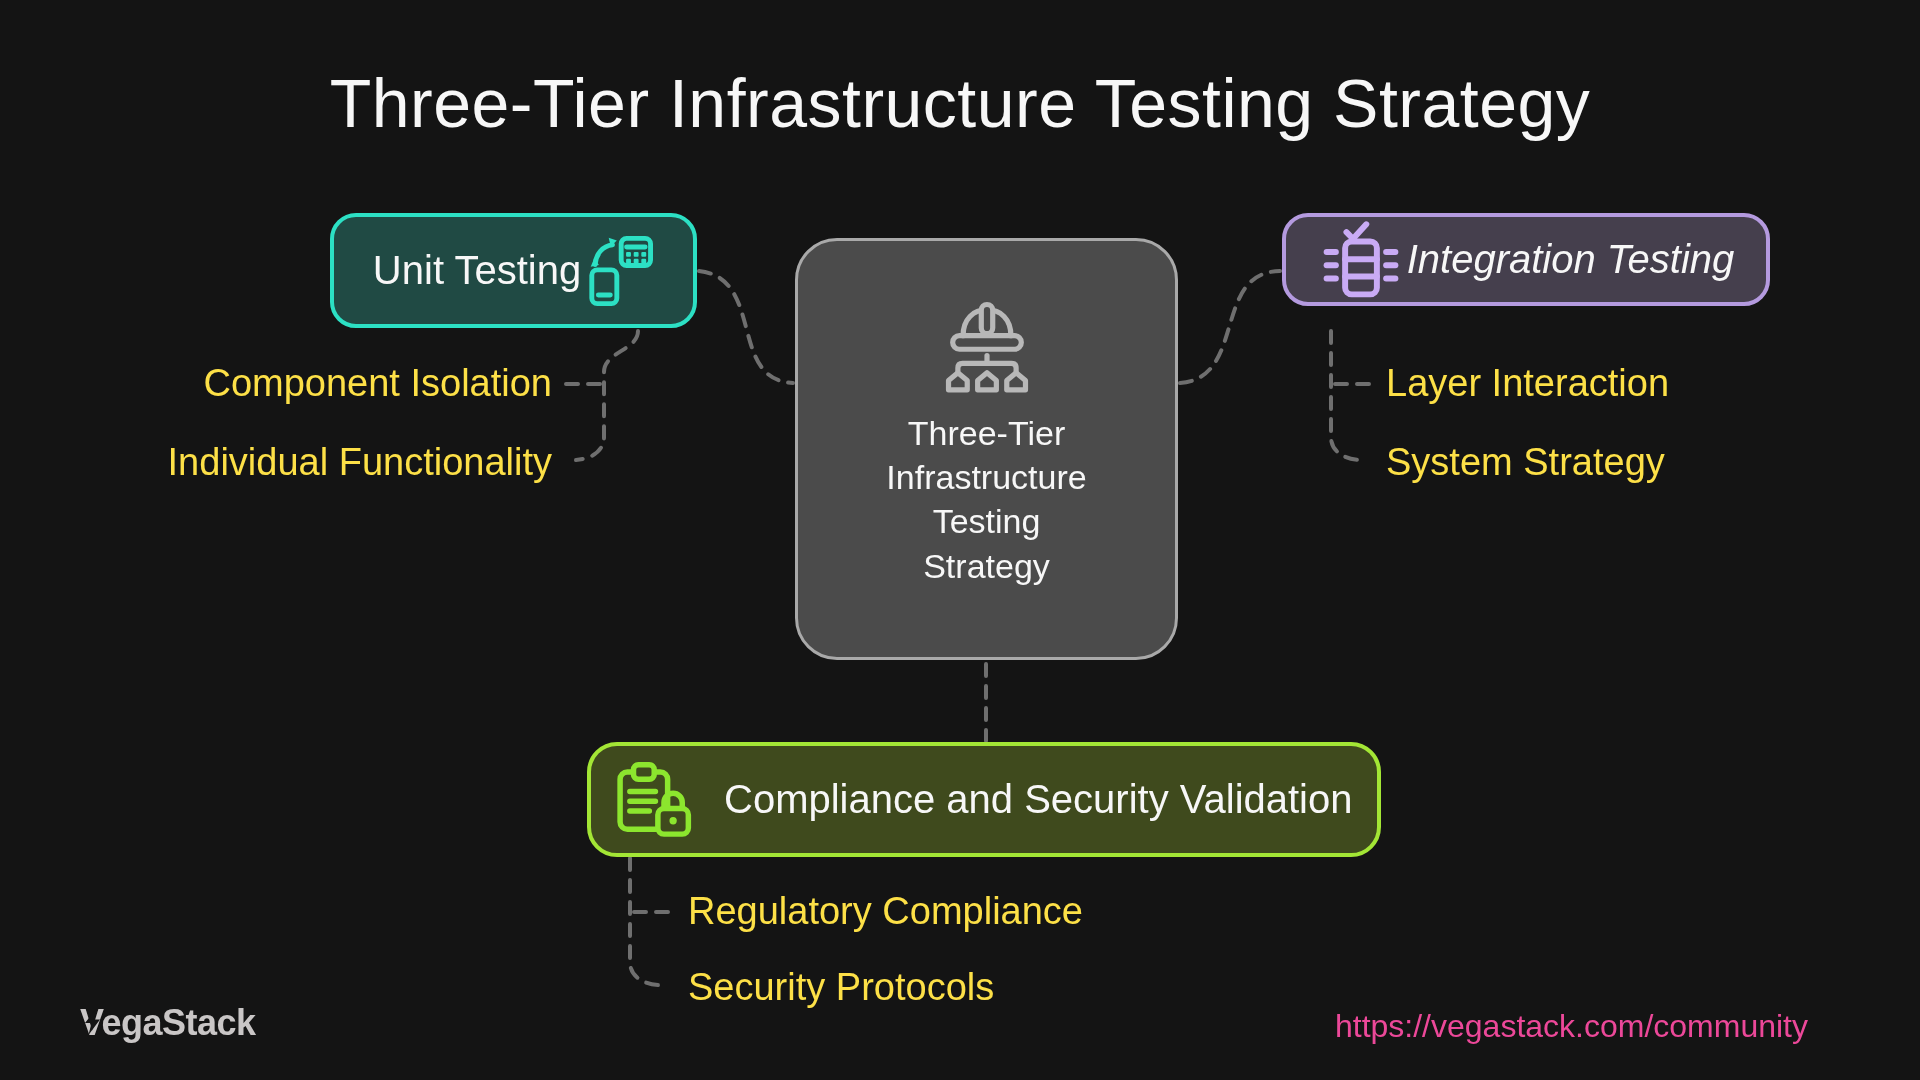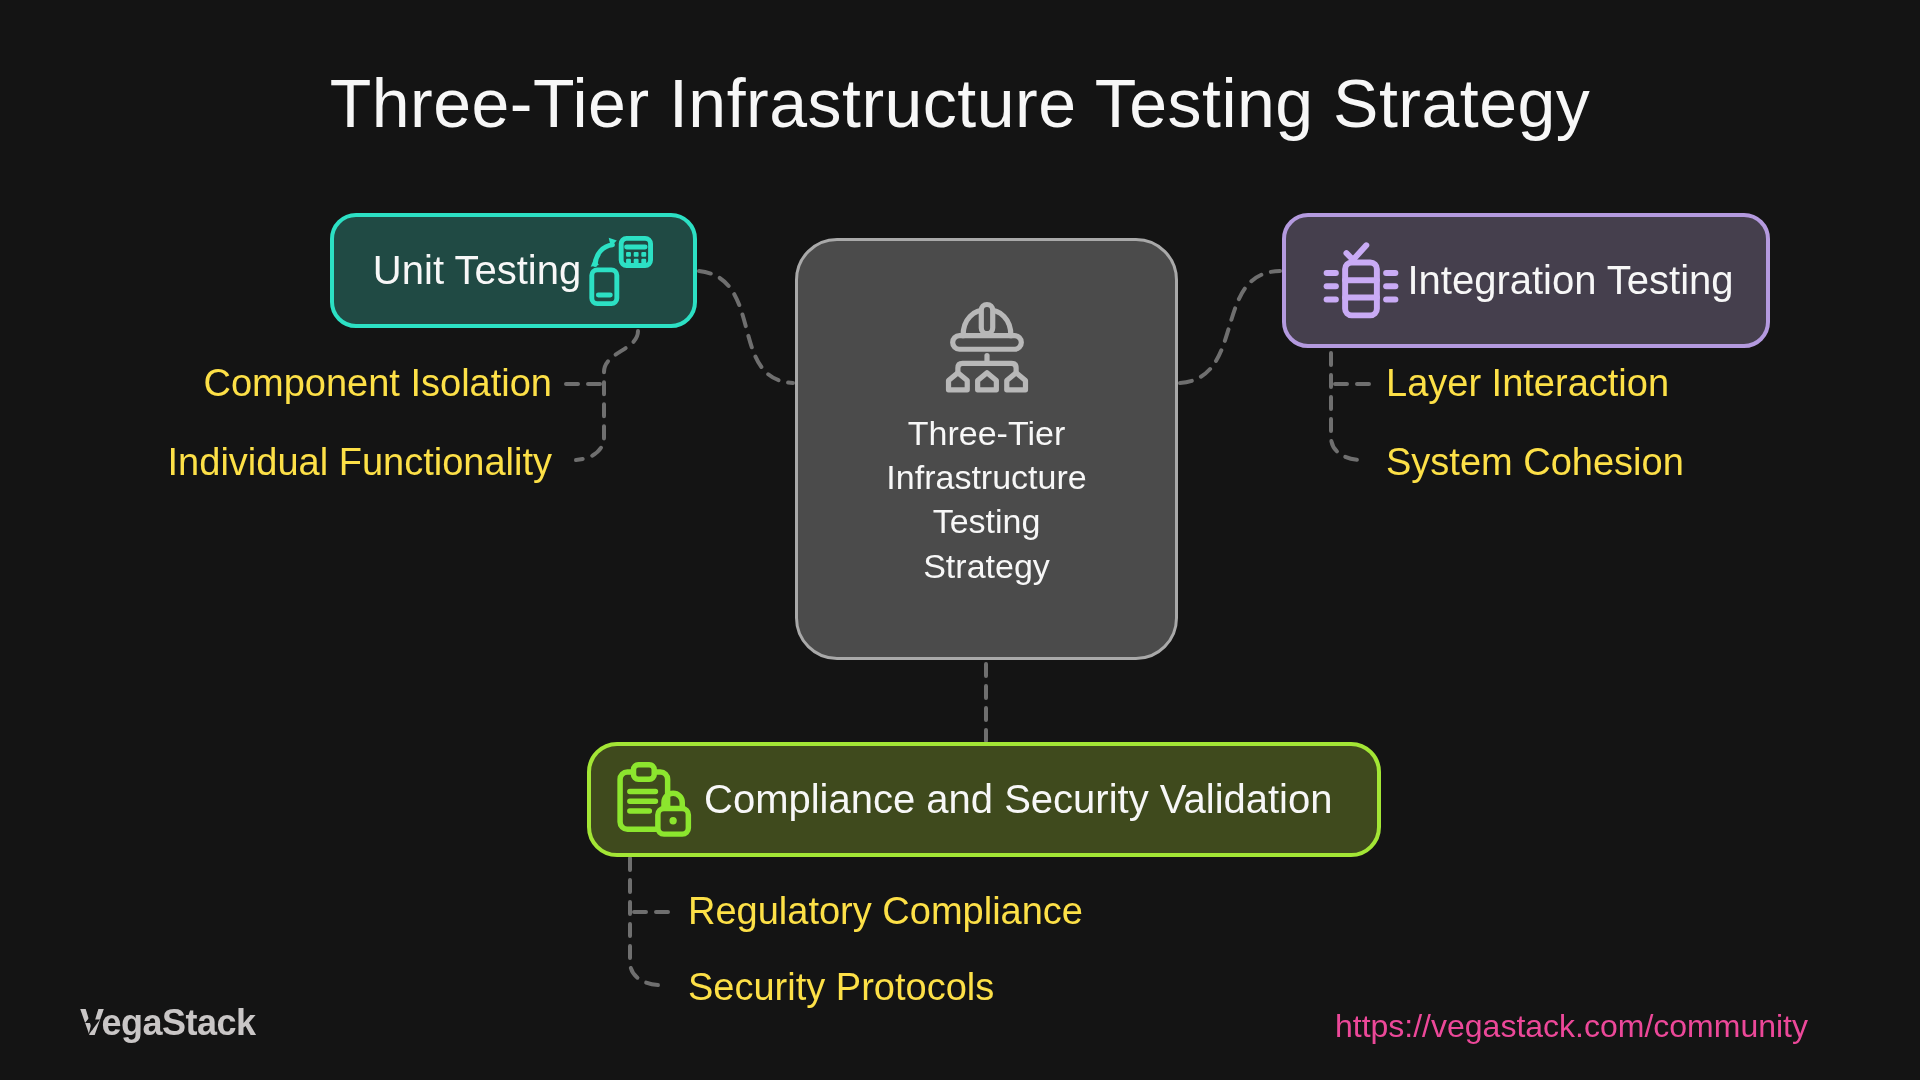--- a/index.html
+++ b/index.html
@@ -19,29 +19,29 @@
   .node{position:absolute;display:flex;align-items:center;justify-content:center;box-sizing:border-box;}
   .node-label{color:var(--text,#f7f7f7);font-size:40px;font-weight:400;white-space:nowrap;}
 
   .node-unit{
     left:330px;top:213px;width:367px;height:115px;border-radius:26px;
     background:var(--teal-fill,#204a44);border:4px solid var(--teal-border,#2ce0c4);gap:3px;
   }
   .node-unit .icon{color:var(--teal-border,#2ce0c4);}
 
   .node-integration{
-    left:1282px;top:213px;width:488px;height:135px;border-radius:26px;
-    background:var(--purple-fill,#453f4d);border:4px solid var(--purple-border,#b49adf);gap:3px;
+    left:1282px;top:213px;width:488px;height:93px;border-radius:26px;
+    background:var(--purple-fill,#453f4d);border:4px solid var(--purple-border,#b49adf);gap:3px;font-style:italic;
   }
   .node-integration .icon{color:var(--purple-icon,#c9abf5);}
 
   .node-compliance{
     left:587px;top:742px;width:794px;height:115px;border-radius:30px;
     background:var(--lime-fill,#3f4a1d);border:4px solid var(--lime-border,#a3e635);
-    justify-content:flex-start;padding-left:23px;gap:12px;
+    justify-content:flex-start;padding-left:23px;gap:32px;
   }
   .node-compliance .icon{color:var(--lime-icon,#8ce62e);}
 
   .node-center{
     left:795px;top:238px;width:383px;height:422px;border-radius:42px;
     background:var(--center-fill,#4b4b4b);border:3.5px solid var(--center-border,#a9a9a9);
     flex-direction:column;justify-content:flex-start;padding-top:50px;
   }
   .node-center .icon{color:var(--center-icon,#b8b8b8);}
   .center-text{margin-top:16px;text-align:center;color:var(--text,#f7f7f7);
@@ -150,21 +150,21 @@
       </g>
       <circle cx="48.5" cy="49" r="3" fill="currentColor"></circle>
     </svg>
     <span class="node-label">Compliance and Security Validation</span>
   </div>
 
   <div class="leaf right-align" style="left:0;width:552px;top:362px;">Component Isolation</div>
   <div class="leaf right-align" style="left:0;width:552px;top:441px;">Individual Functionality</div>
 
   <div class="leaf" style="left:1386px;top:362px;">Layer Interaction</div>
-  <div class="leaf" style="left:1386px;top:441px;">System Cohesion</div>
+  <div class="leaf" style="left:1386px;top:441px;">System Strategy</div>
 
   <div class="leaf" style="left:688px;top:890px;">Regulatory Compliance</div>
   <div class="leaf" style="left:688px;top:966px;">Security Protocols</div>
 
   <div class="brand">
     <span>VegaStack</span>
     <svg class="bolt" width="18" height="26" viewBox="0 0 16 26" aria-hidden="true">
       <path d="M11 0 L0 14 H6.5 L3.5 26 L15 10.5 H8.5 L13 0 Z" fill="var(--bg,#141414)"></path>
     </svg>
   </div>

